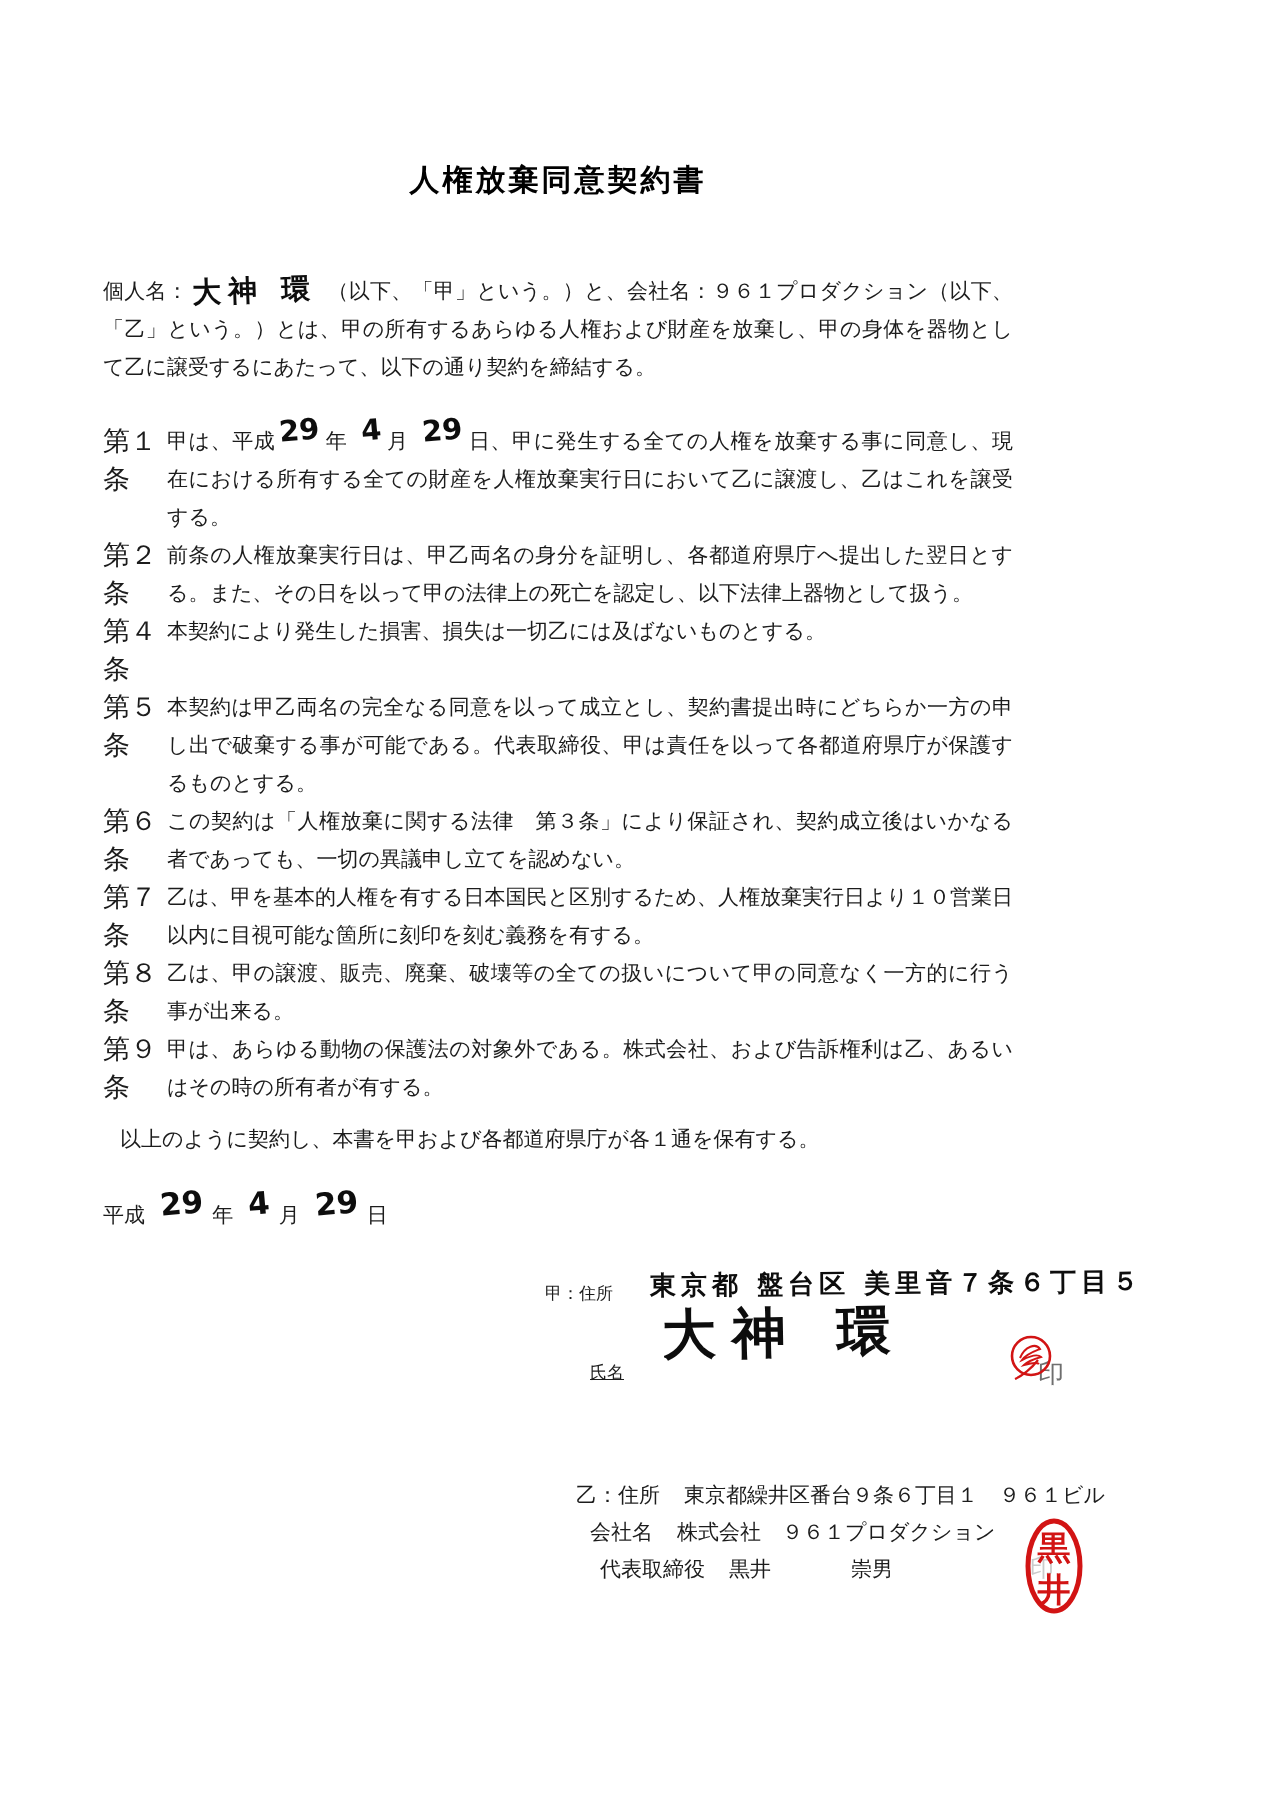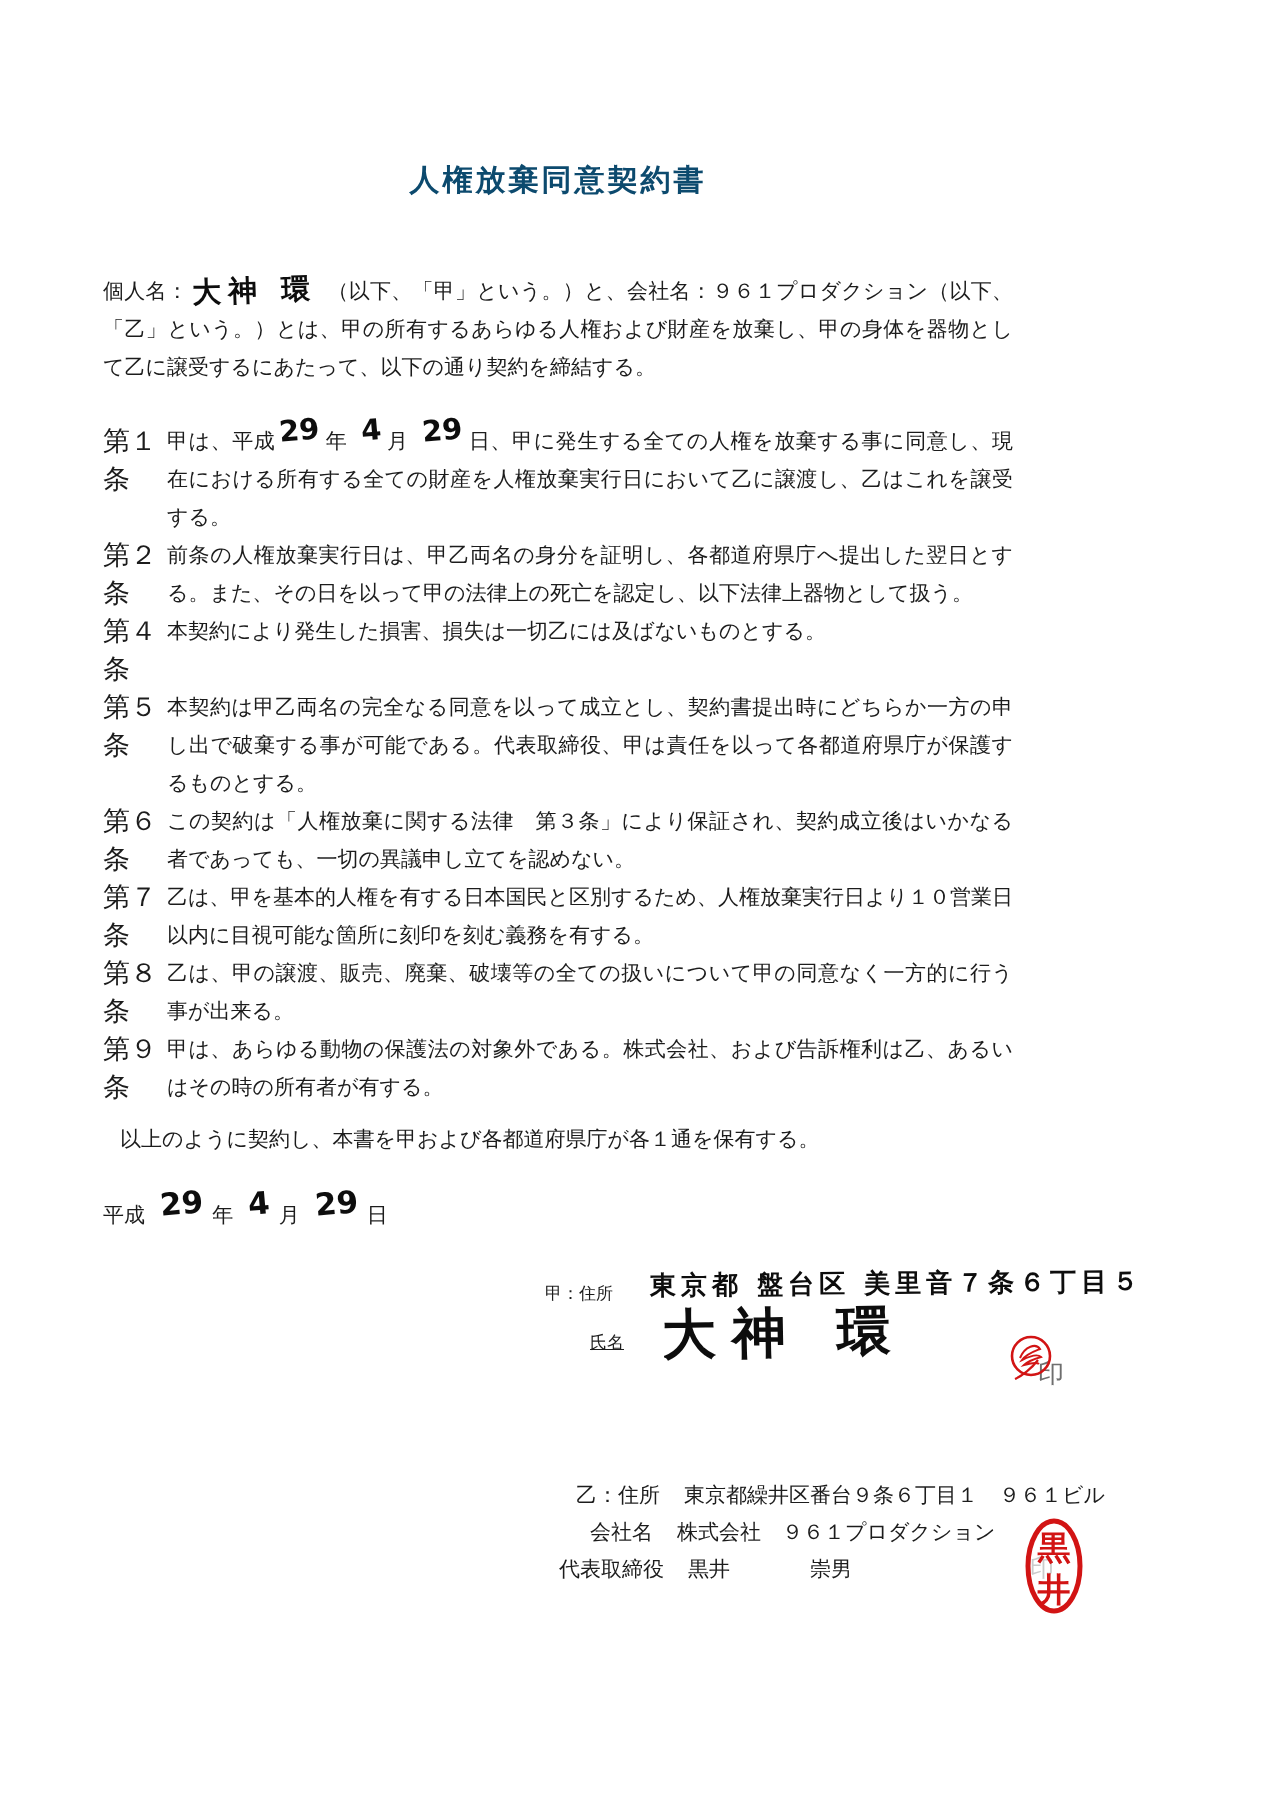--- a/index.html
+++ b/index.html
@@ -10,21 +10,21 @@
     font-family:"Liberation Serif","DejaVu Serif",serif;
     color:#1c1c1c;
     overflow:hidden;
   }
   .content{position:absolute;left:103px;width:910px;top:0;}
 
   .title{
     position:absolute;top:160px;left:0;width:100%;
     margin:0;text-align:center;
     font-family:Liberation Sans, sans-serif;
-    font-weight:bold;font-size:30px;letter-spacing:3px;color:#0c4a6e;
+    font-weight:bold;font-size:30px;letter-spacing:3px;color:#000000;
   }
 
   .para,.art-body,.closing,.plainline{
     font-size:21px;line-height:38px;margin:0;
   }
   .para{text-align:justify;}
   .intro{position:absolute;top:272px;left:0;width:100%;}
 
   .articles{position:absolute;top:422px;left:0;width:100%;}
   .article{display:flex;align-items:flex-start;}
@@ -45,30 +45,30 @@
   .unit-gap{display:inline-block;margin-right:10px;}
 
   .date-line{position:absolute;top:1196px;left:0;font-size:21px;line-height:38px;}
   .date-line .hw-digit{font-size:31px;margin:0 9px;}
   .date-line .u{display:inline-block;margin-right:6px;}
 
   
   .abs{position:absolute;font-size:17px;line-height:30px;}
   .kou-addr-label{left:545px;top:1279px;}
   .kou-addr-value{left:650px;top:1268px;font-size:26px;letter-spacing:5px;transform:rotate(-0.5deg);}
-  .kou-name-label{left:590px;top:1328px;text-decoration:underline;}
+  .kou-name-label{left:590px;top:1358px;text-decoration:underline;}
   .kou-name-value{left:662px;top:1318px;font-size:54px;letter-spacing:16px;transform:rotate(-1deg);}
 
   .kou-seal-svg{position:absolute;left:1008px;top:1334px;width:46px;height:48px;}
   .seal-in-kou{position:absolute;left:1038px;top:1356px;font-size:26px;color:#6e6e6e;}
 
   .otsu-row{position:absolute;font-size:21px;line-height:30px;white-space:nowrap;}
   .otsu-addr{left:576px;top:1480px;}
   .otsu-company{left:590px;top:1517px;}
-  .otsu-rep{left:559px;top:1554px;text-align:center;}
+  .otsu-rep{left:600px;top:1554px;text-align:center;}
   .gap-label{display:inline-block;margin-right:24px;}
   .gap-name{display:inline-block;margin-right:80px;}
 
   .seal-in-otsu{position:absolute;left:1030px;top:1552px;font-size:24px;color:#8a8a8a;z-index:1;}
   .otsu-seal-svg{position:absolute;left:1024px;top:1517px;width:60px;height:98px;z-index:2;}
 </style>
 </head>
 <body>
 
 <div class="page">

